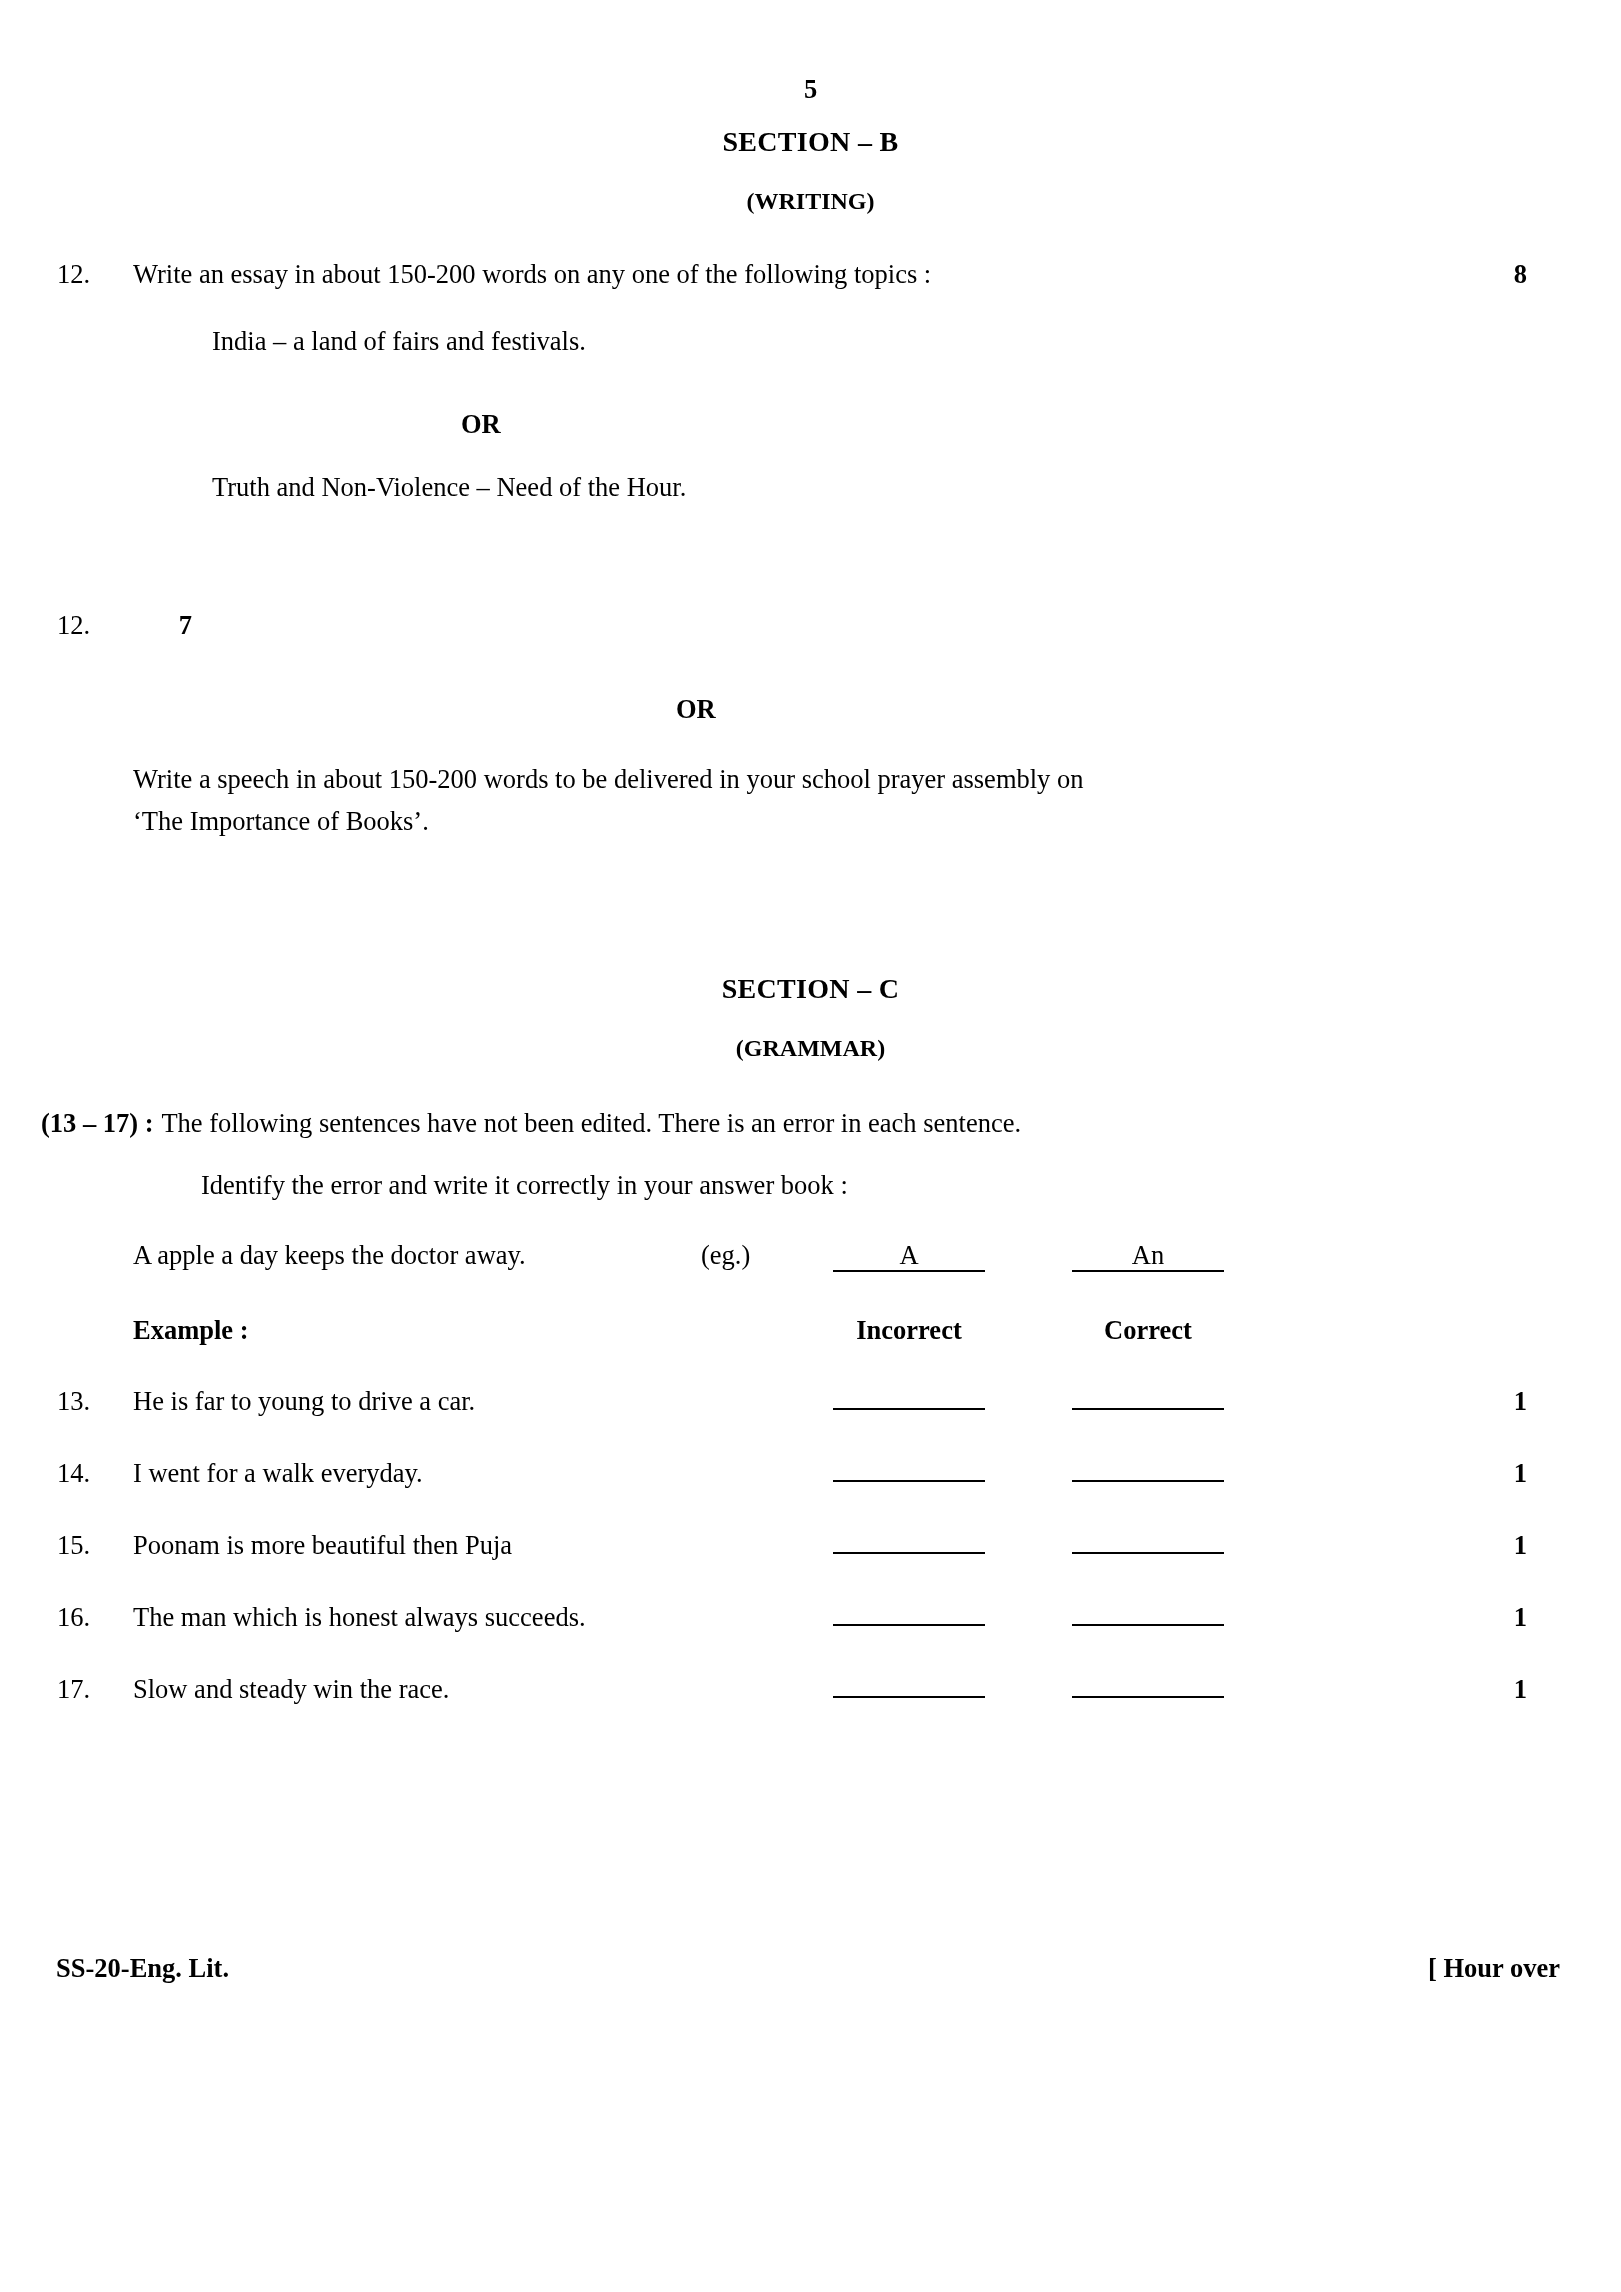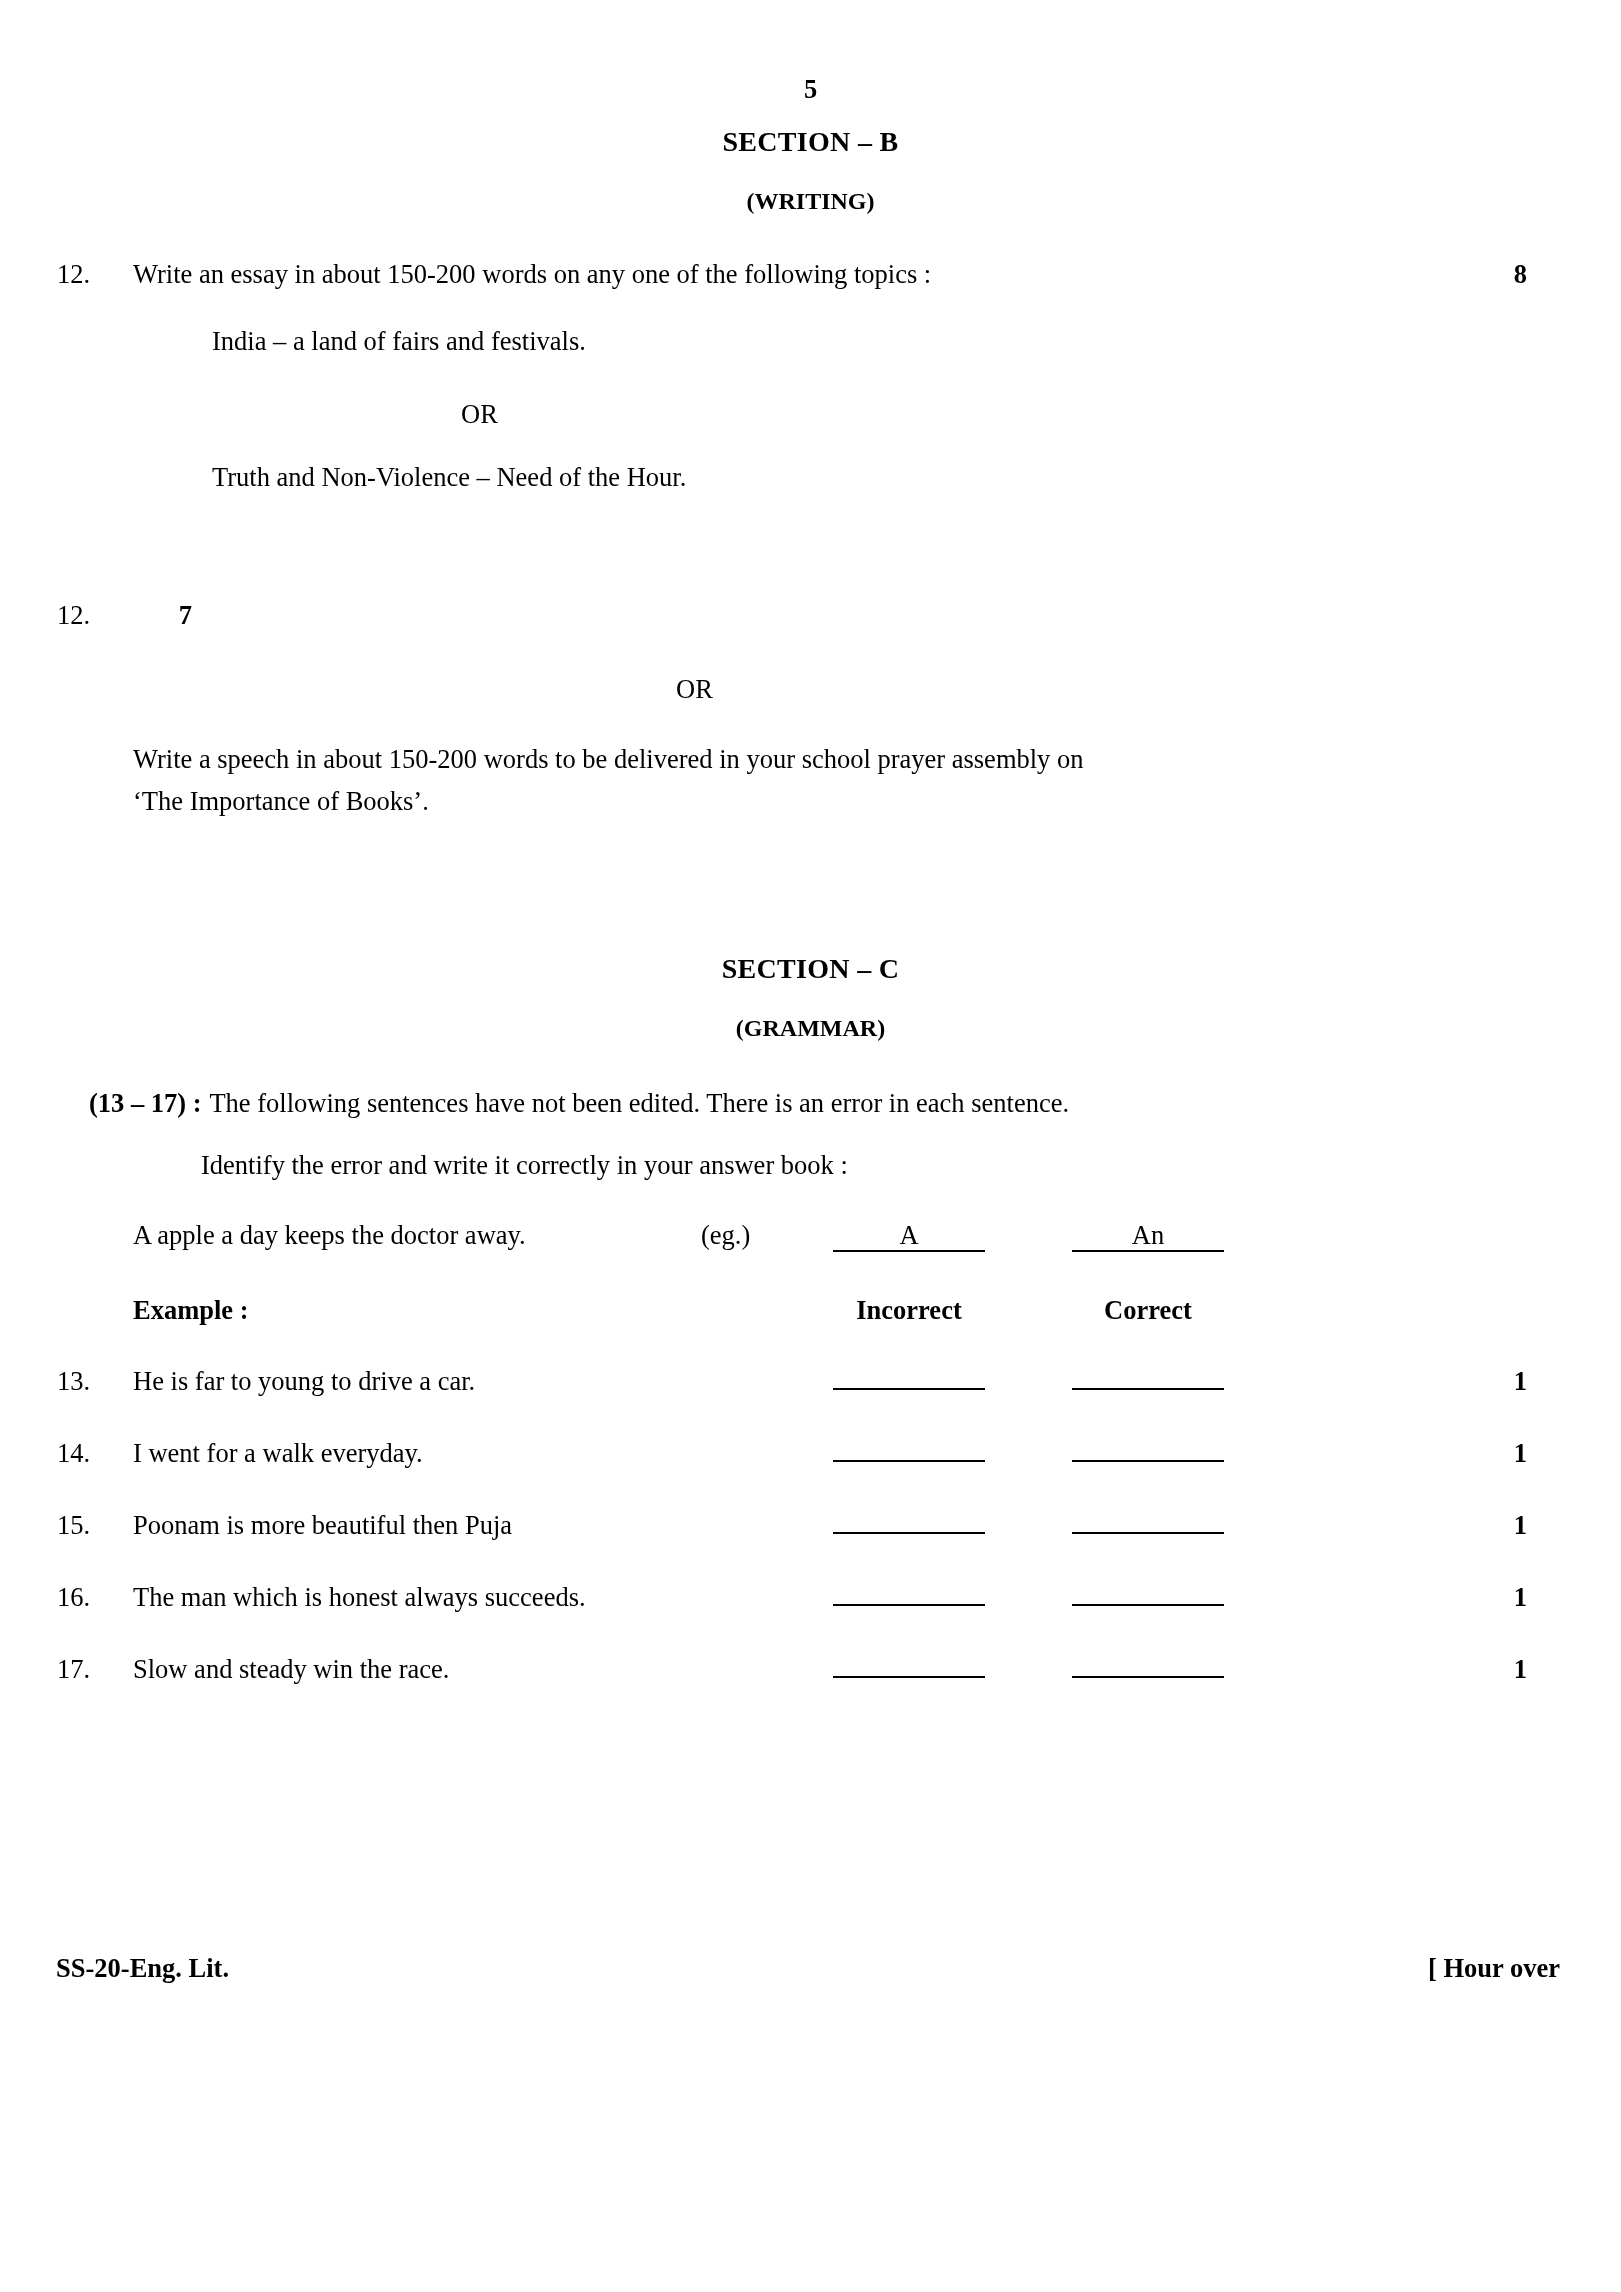--- a/index.html
+++ b/index.html
@@ -88,41 +88,41 @@
     padding-left: 212px;
     padding-right: 83px;
     font-size: 26.5px;
     line-height: 1.42;
     margin-top: 29px;
   }
 
   .or-line {
     padding-left: 212px;
     font-size: 26.5px;
-    font-weight: normal;
-    margin-top: 39px;
+    font-weight: bold;
+    margin-top: 49px;
   }
   .or-line.or-11 { padding-left: 461px; }
   .or-line.or-12 { padding-left: 676px; }
 
   .q-cont {
     padding-left: 133px;
     padding-right: 94px;
     font-size: 26.5px;
     line-height: 1.62;
     margin-top: 33px;
   }
 
   b, .bold { font-weight: normal; }
 
   
   .instr-row {
     display: flex;
     align-items: flex-start;
-    padding-left: 89px;
+    padding-left: 41px;
     padding-right: 94px;
     margin-top: 43px;
     font-size: 26.5px;
     line-height: 1.42;
   }
   .instr-label {
     flex: 0 0 auto;
     font-weight: bold;
     white-space: nowrap;
     padding-right: 7.8px;

